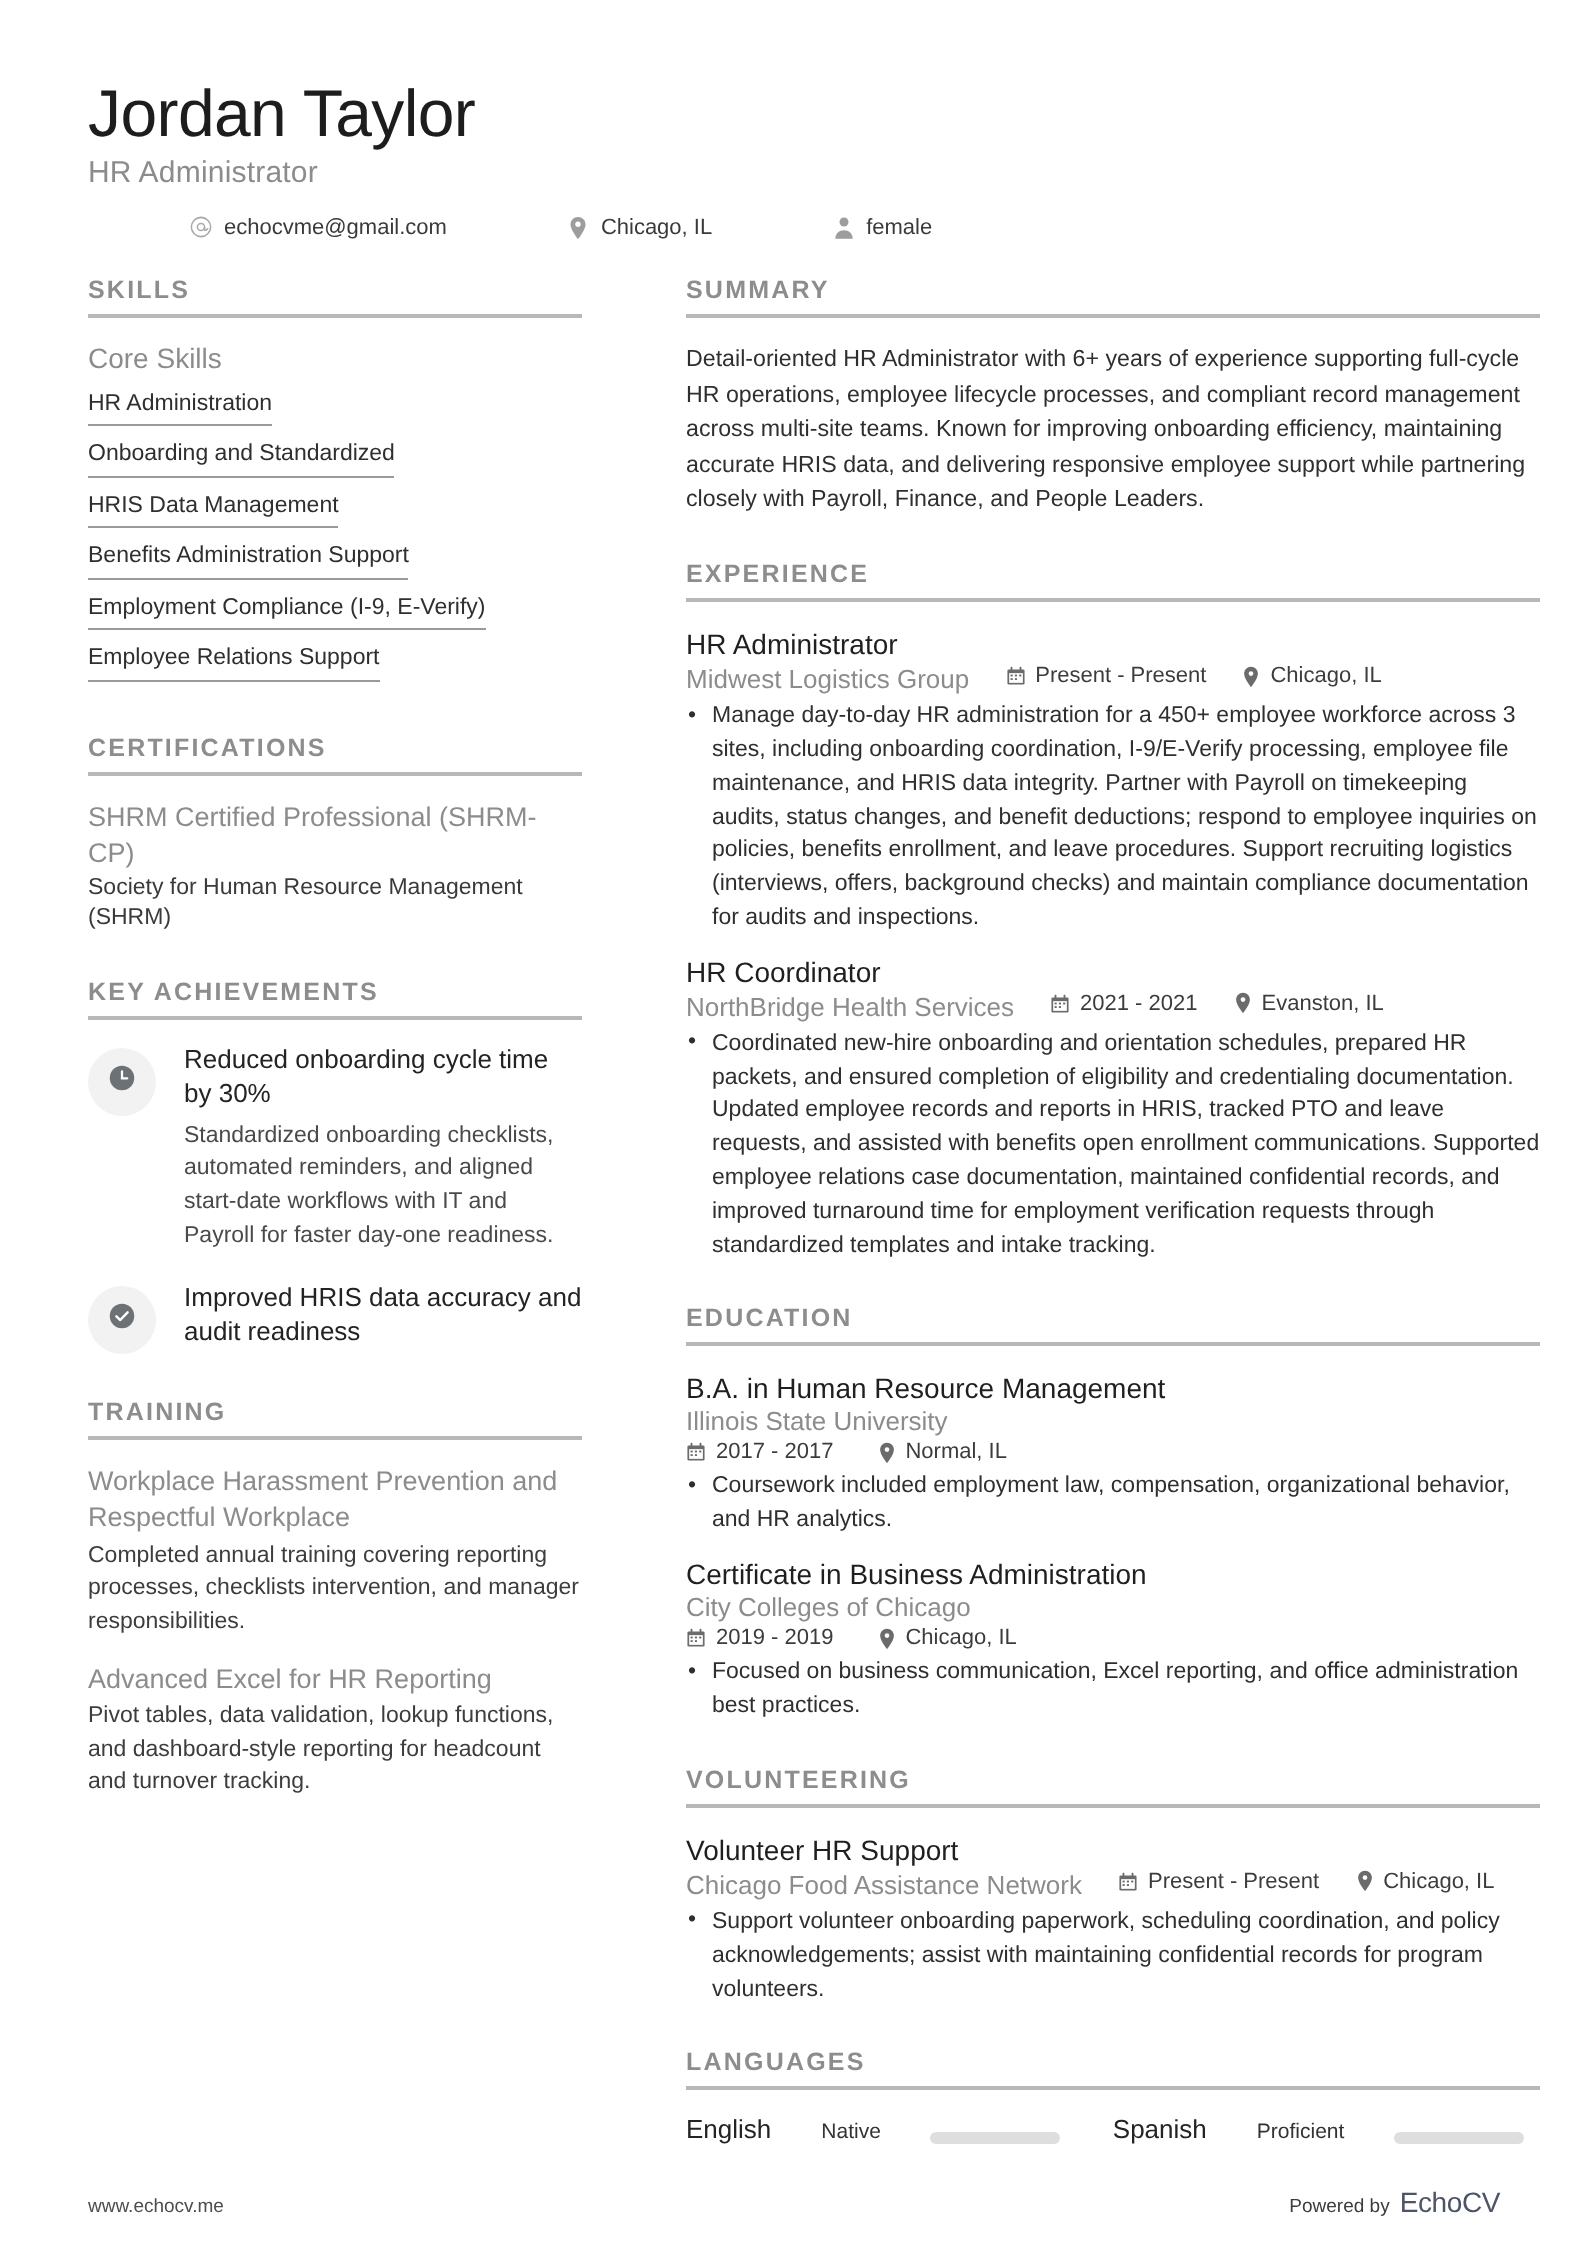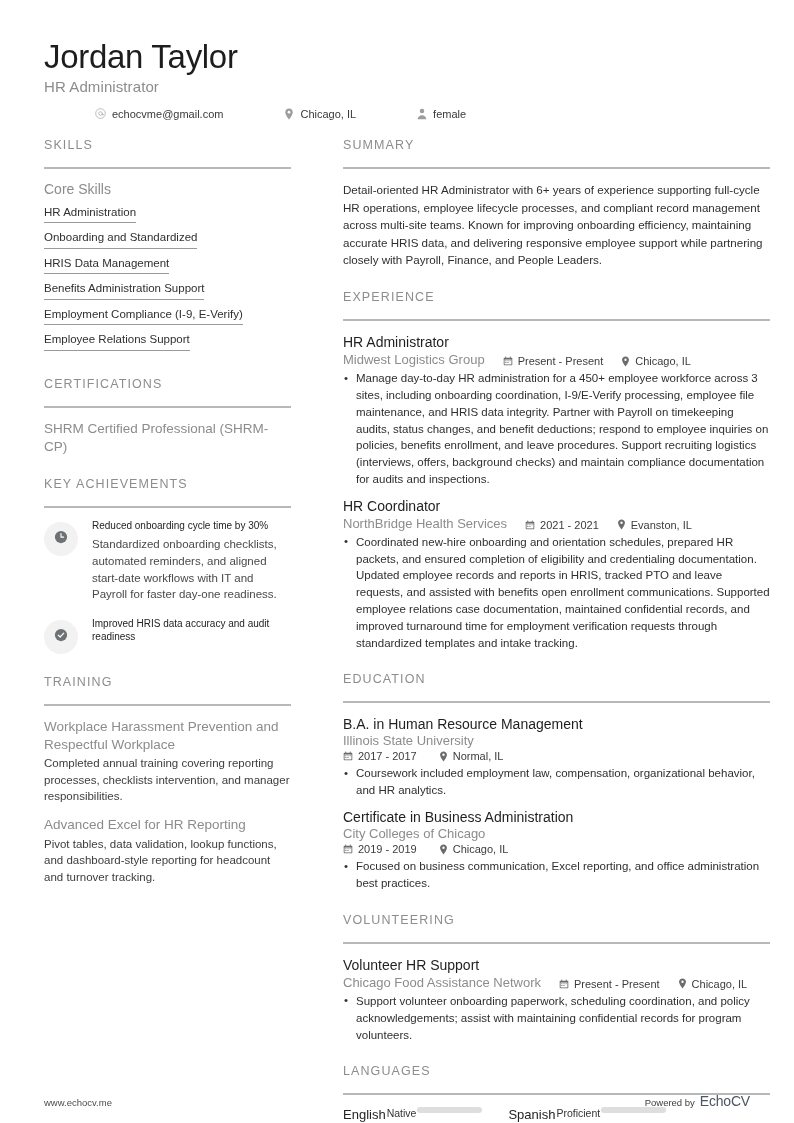--- a/index.html
+++ b/index.html
@@ -73,22 +73,22 @@
   .col-left  { width: 247px; flex: none; }
   .col-right { width: 427px; flex: none; margin-left: 20px; }
 
   
   .section { margin-bottom: 21px; }
 
   .section-title {
     font-size: 12.5px;
     letter-spacing: 1.1px;
     color: #8d8d8d;
-    font-weight: 400;
-    padding-bottom: 15px;
+    font-weight: 700;
+    padding-bottom: 5px;
   }
 
   .section-rule {
     height: 2px;
     background: #b8b8b8;
     margin-bottom: 12px;
   }
 
   
   .skill-group-name {
@@ -135,21 +135,21 @@
     flex: none;
     display: flex;
     align-items: center;
     justify-content: center;
     margin-top: 2px;
   }
 
   .achv-body { flex: 1; }
 
   .achv-title {
-    font-size: 10px;
+    font-size: 13px;
     color: #232323;
     line-height: 1.28;
     margin-bottom: 4px;
   }
 
   .achv-desc {
     font-size: 11.5px;
     color: #4a4a4a;
     line-height: 1.45;
   }
@@ -180,21 +180,21 @@
 
   .entry-role {
     font-size: 14px;
     color: #1f1f1f;
     font-weight: 400;
     line-height: 1.3;
   }
 
   .entry-meta {
     display: flex;
-    align-items: flex-end;
+    align-items: flex-start;
     gap: 18px;
     margin-top: 1px;
     margin-bottom: 3px;
     flex-wrap: wrap;
   }
 
   .entry-org {
     font-size: 13px;
     color: #8c8c8c;
   }
@@ -238,22 +238,22 @@
 
   
   .languages-row {
     display: flex;
     align-items: center;
     gap: 26px;
   }
 
   .lang-block {
     display: flex;
-    align-items: flex-start;
-    gap: 1px;
+    align-items: flex-end;
+    gap: 25px;
   }
 
   .lang-name {
     font-size: 13px;
     color: #242424;
   }
 
   .lang-level {
     font-size: 10.5px;
     color: #333;
@@ -364,20 +364,21 @@
         <div class="skill-line"><span class="skill-item">Benefits Administration Support</span></div>
         <div class="skill-line"><span class="skill-item">Employment Compliance (I-9, E-Verify)</span></div>
         <div class="skill-line"><span class="skill-item">Employee Relations Support</span></div>
       </div>
 
       <div class="section">
         <div class="section-title">CERTIFICATIONS</div>
         <div class="section-rule"></div>
         <div>
           <div class="cert-name">SHRM Certified Professional (SHRM-CP)</div>
+          <div class="cert-issuer">Society for Human Resource Management (SHRM)</div>
         </div>
       </div>
 
       <div class="section">
         <div class="section-title">KEY ACHIEVEMENTS</div>
         <div class="section-rule"></div>
 
         <div class="achievement">
           <div class="achv-badge">
             <span>

